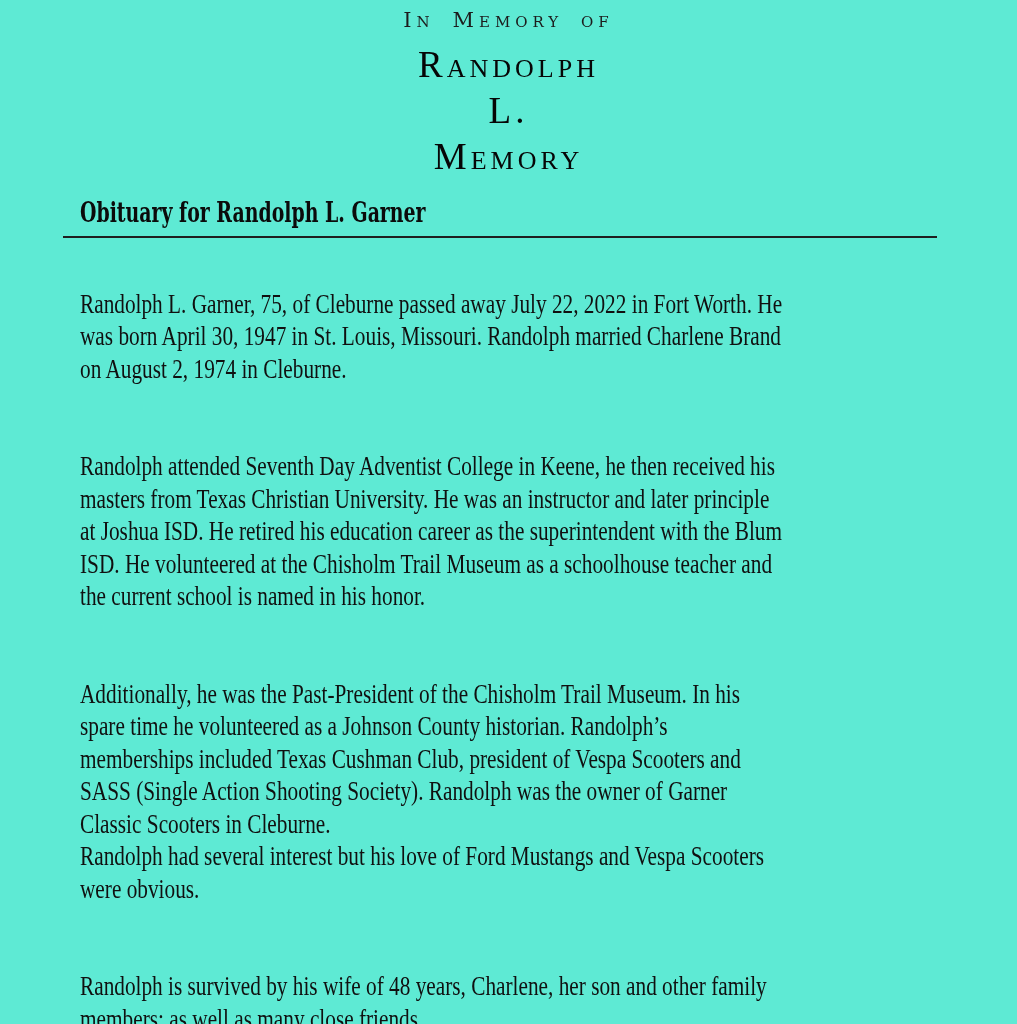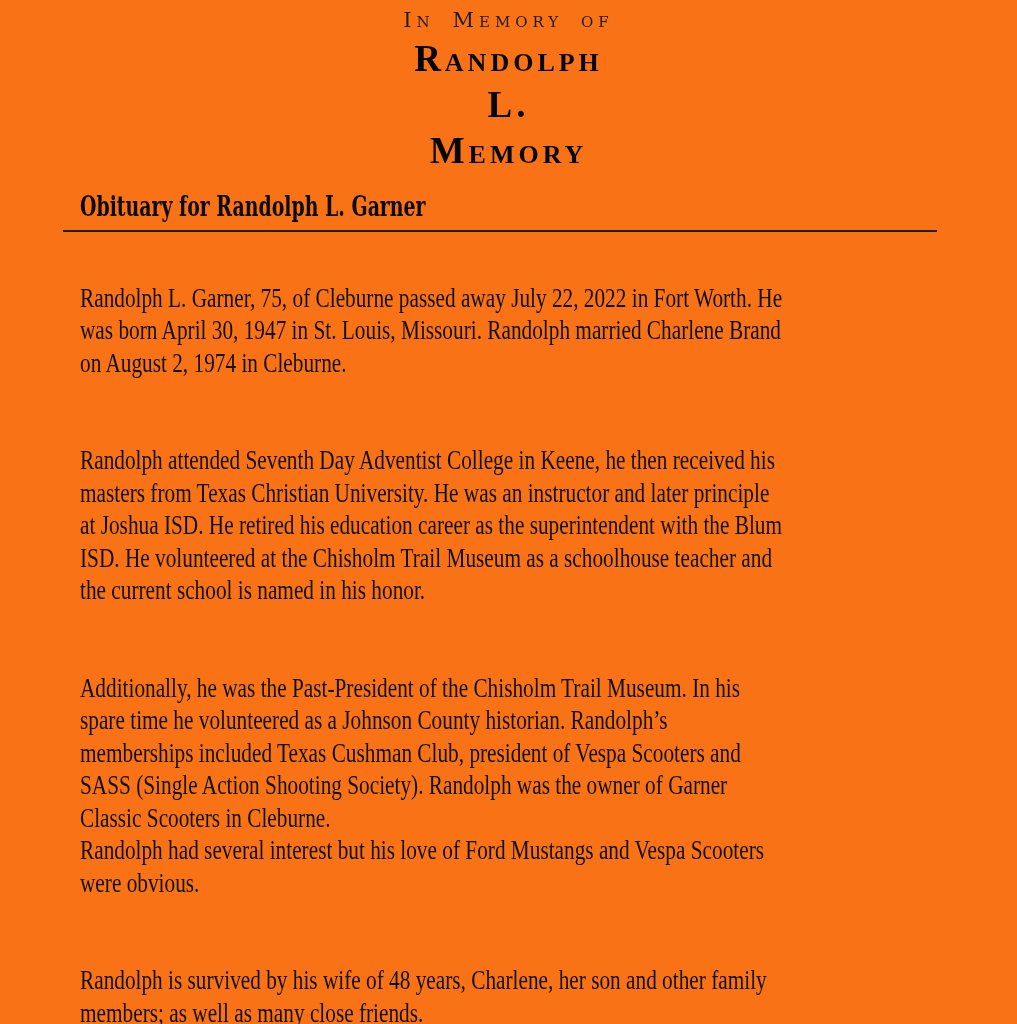--- a/index.html
+++ b/index.html
@@ -7,42 +7,42 @@
     padding: 0;
     background: #ffffff;
     width: 1017px;
     height: 1024px;
     overflow: hidden;
   }
   .page {
     position: relative;
     width: 1017px;
     height: 1024px;
-    background: #f97316;
+    background: #5eead4;
     color: #0d0d0d;
   }
 
   
   .memorial {
     text-align: center;
     padding-top: 7px;
   }
   .eyebrow {
     font-family: "DejaVu Serif", serif;
     font-size: 21px;
     line-height: 26px;
     font-variant: small-caps;
     letter-spacing: 5px;
     word-spacing: 6px;
     color: #1c1c1c;
   }
   .name {
-    margin: 3px 0 0 0;
+    margin: 9px 0 0 0;
     font-family: "Liberation Serif", serif;
-    font-weight: 700;
+    font-weight: 400;
     font-size: 37px;
     line-height: 46px;
     font-variant: small-caps;
     letter-spacing: 4px;
     color: #060606;
   }
   .name-line { display: block; }
 
   
   .obituary {

